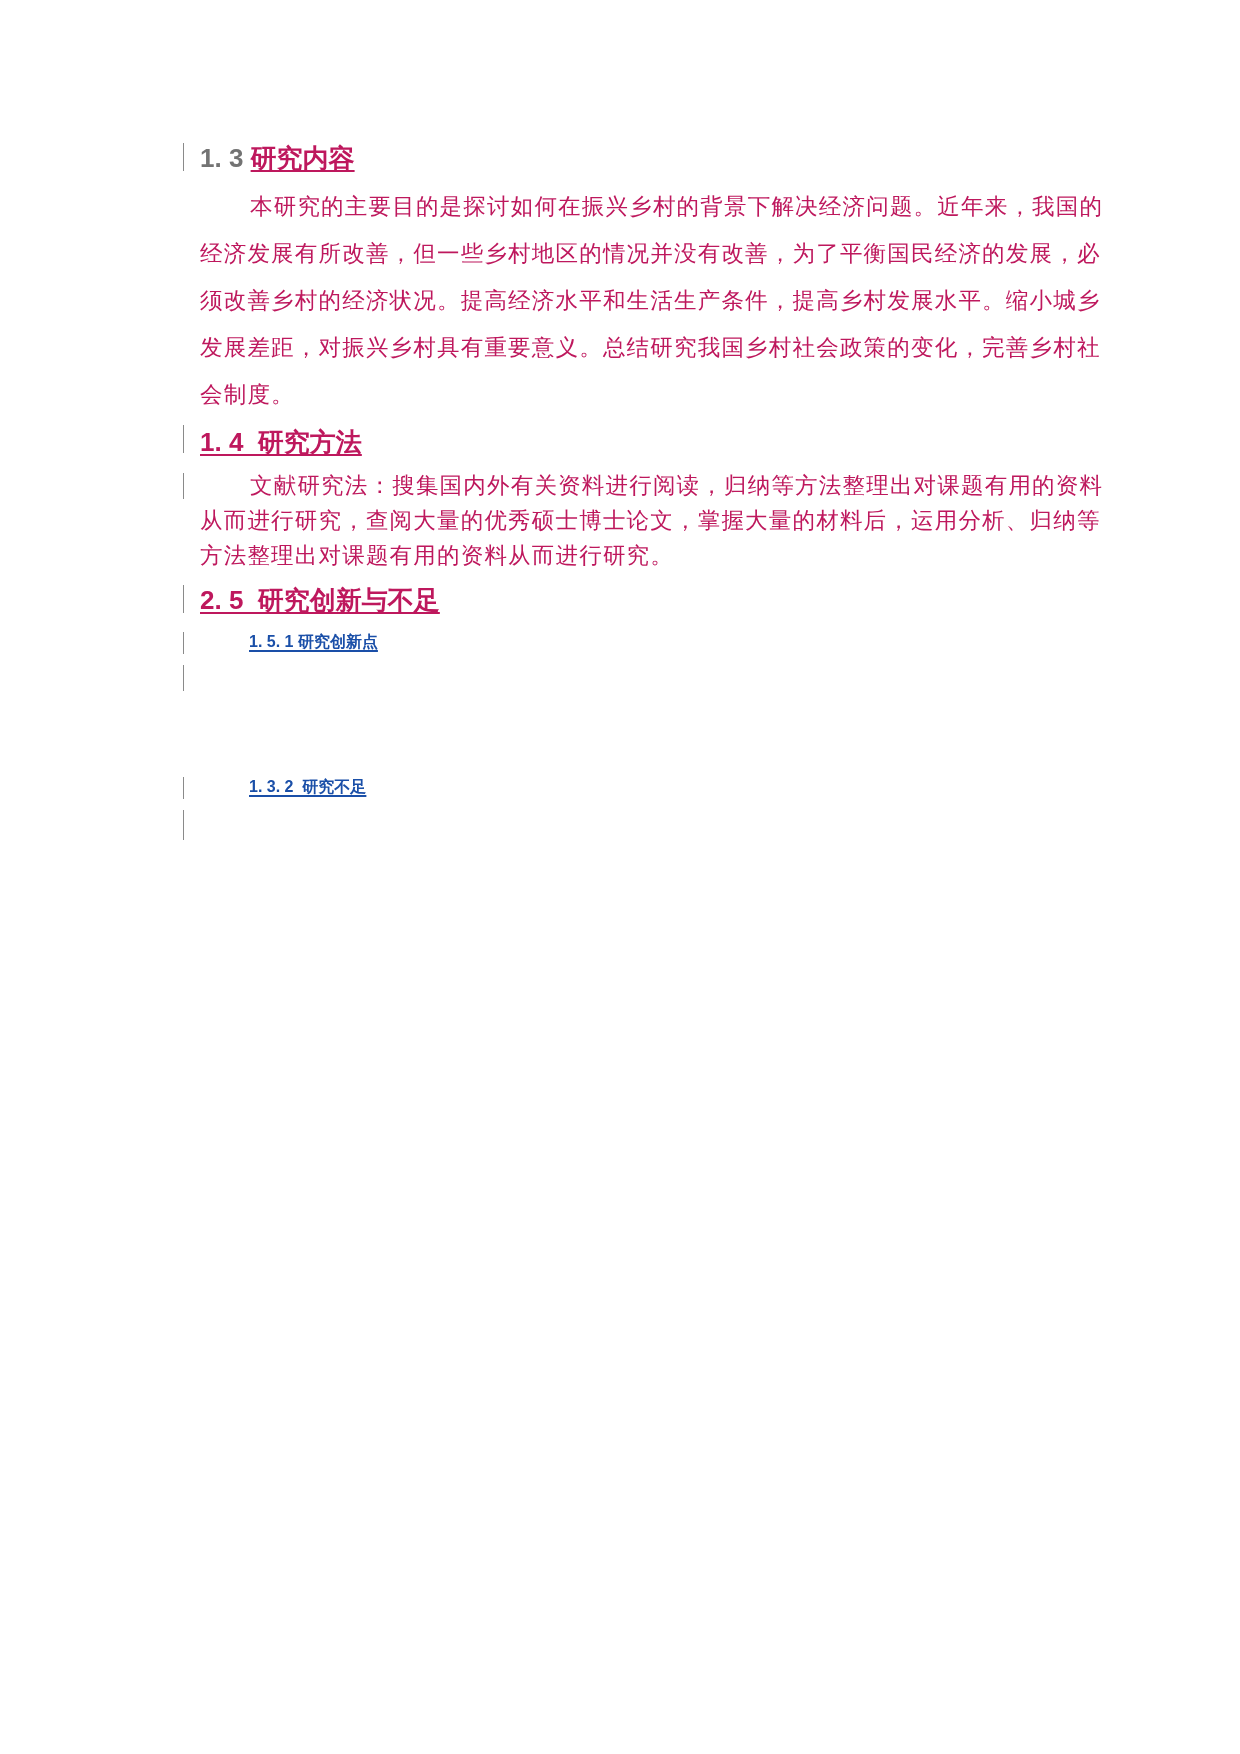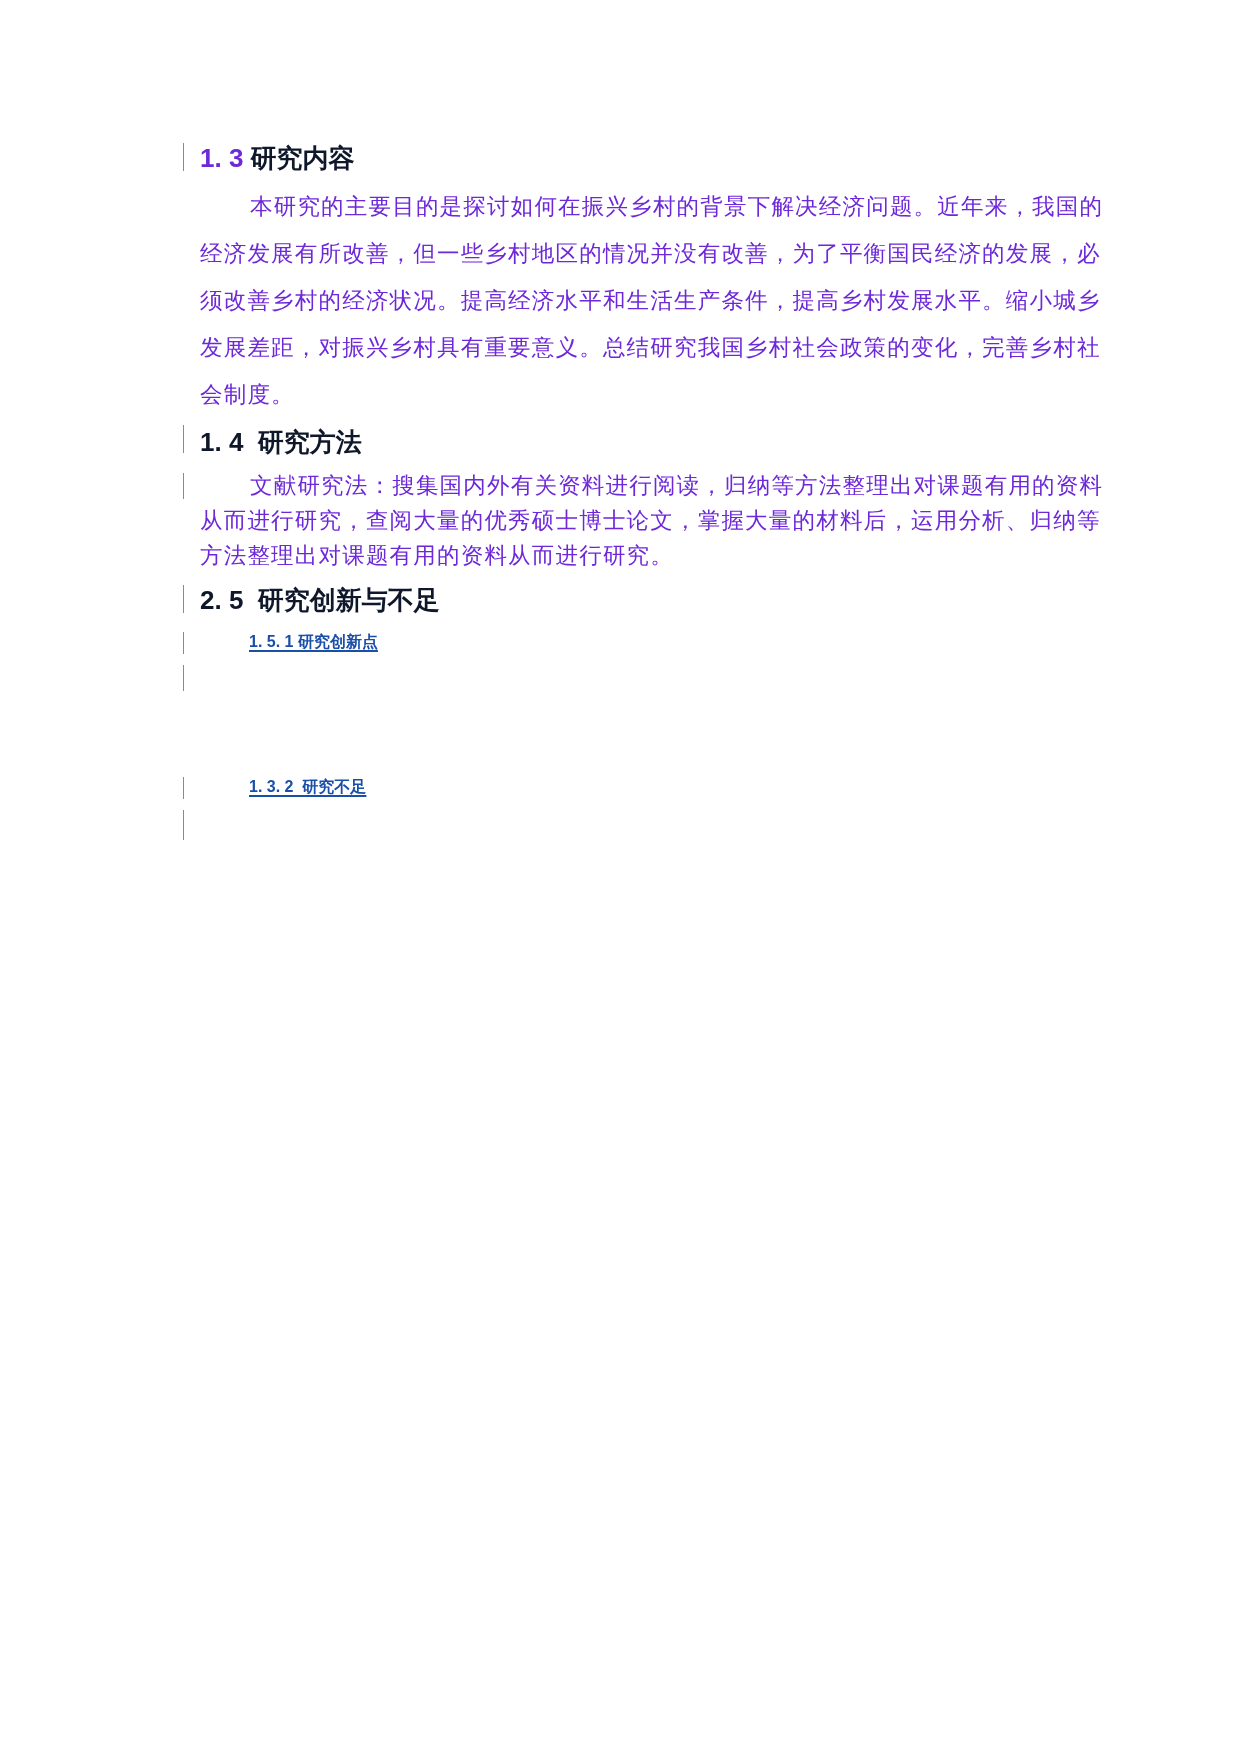--- a/index.html
+++ b/index.html
@@ -2,27 +2,27 @@
 <html><head>
   <meta charset="utf-8">
   <style>
     html, body { margin: 0; padding: 0; background: #ffffff; }
     body { width: 1240px; height: 1754px; position: relative; overflow: hidden;
            font-family: "DejaVu Sans", "Liberation Sans", sans-serif; color: #111; }
     .page { position: absolute; left: 0; top: 0; width: 1240px; height: 1754px; }
     .bar { position: absolute; left: 183px; width: 1px; background: #8a8a8a; }
     .h2 { position: absolute; left: 200px; font-weight: bold; font-size: 26px; line-height: 34px;
           font-family: "Liberation Sans", sans-serif; white-space: nowrap; }
-    .h2 .num-black { color: #6d28d9; text-decoration: none; }
-    .h2 .link { color: #0f172a; text-decoration-thickness: 2px; text-underline-offset: 3px; }
+    .h2 .num-black { color: #737373; text-decoration: none; }
+    .h2 .link { color: #be185d; text-decoration: underline; text-decoration-thickness: 2px; text-underline-offset: 3px; }
     .h3 { position: absolute; left: 249px; font-weight: bold; font-size: 16px; line-height: 28px;
           font-family: "Liberation Sans", sans-serif; color: #1a4fa8; text-decoration: underline;
           text-decoration-thickness: 2px; text-underline-offset: 3px; white-space: nowrap; }
     .para { position: absolute; left: 200px; width: 915px; font-size: 22.5px; letter-spacing: 1.2px;
-            font-family: "DejaVu Sans", sans-serif; color: #6d28d9; }
+            font-family: "DejaVu Sans", sans-serif; color: #be185d; }
     .para p { margin: 0; text-indent: 50px; }
     .lh-wide { line-height: 47px; }
     .lh-tight { line-height: 35px; }
   </style>
 </head>
 <body>
 
 <div class="page">
 
   <div class="bar" style="top:143px;height:28px;"></div>

